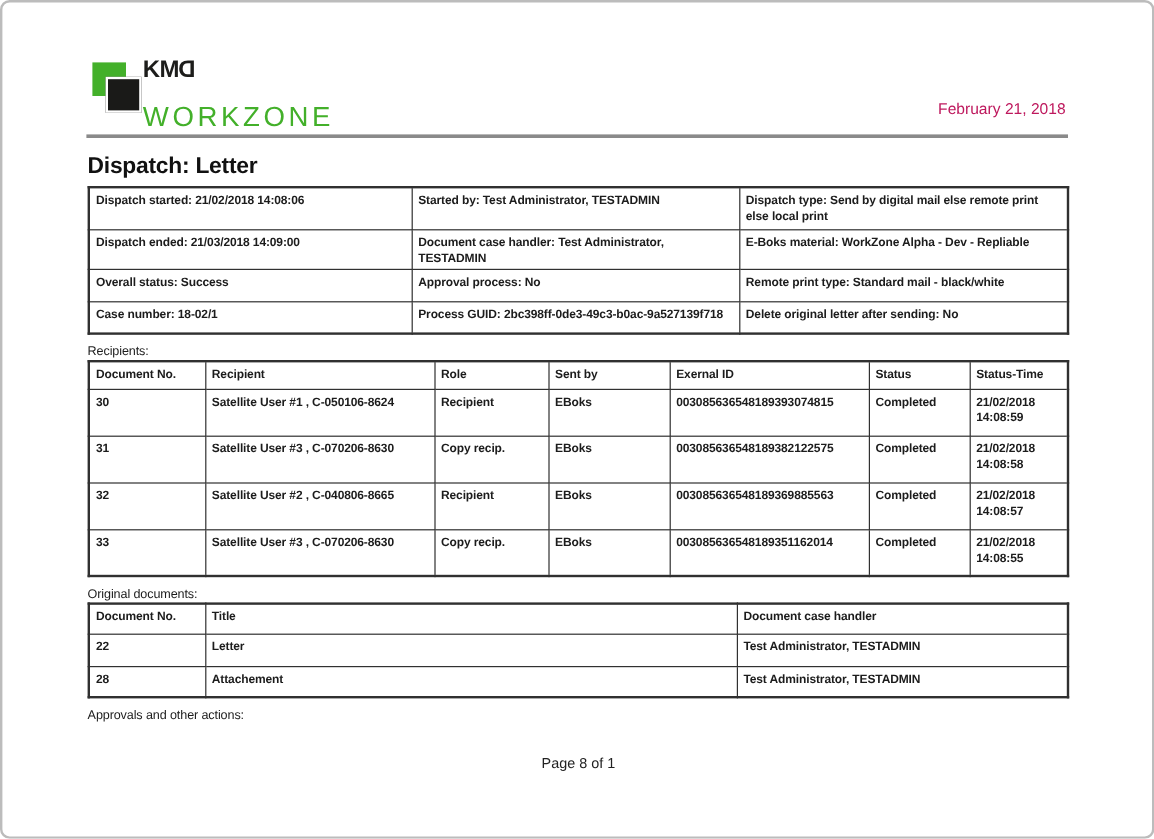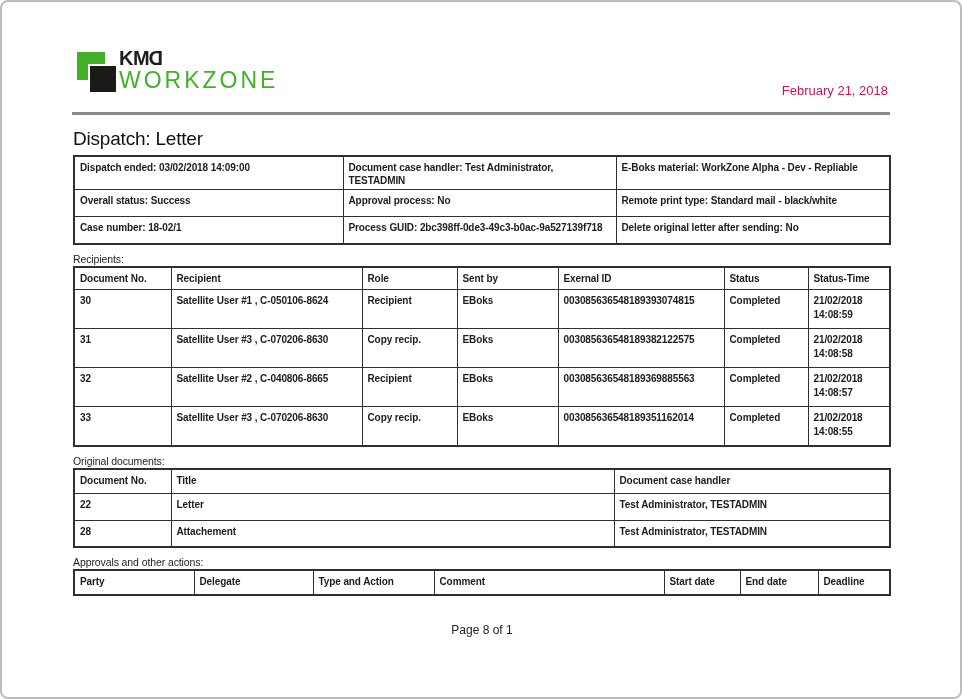--- a/index.html
+++ b/index.html
@@ -24,37 +24,37 @@
     position:absolute; left:86px; top:62px;
     width:30px; height:30px; box-sizing:border-box;
     border:2px solid #ffffff;
   }
   .logo-text { position:absolute; left:117px; top:46px; line-height:1; }
   .logo-kmd {
     font-size:20px; font-weight:800; letter-spacing:-0.5px; color:#1d1d1b;
   }
   .logo-kmd .flip { display:inline-block; transform:scaleX(-1); }
   .logo-workzone {
-    margin-top:1px;
+    margin-top:18px;
     font-size:23px; font-weight:400; letter-spacing:3px;
   }
   .doc-date {
     position:absolute; right:72px; top:81px;
     font-size:13px; font-weight:400; color:#be185d;
   }
   .rule {
     position:absolute; left:70px; right:70px; top:110px;
     height:3px; background:#8a8a8a;
   }
 
   
   .content { position:absolute; left:71px; top:126px; width:818px; }
   .doc-title {
     margin:0 0 5px 0;
-    font-size:19px; font-weight:400; color:#111111;
+    font-size:19px; font-weight:700; color:#111111;
     letter-spacing:-0.2px;
   }
   .section-label {
     margin:8px 0 1px 0;
     font-size:10.5px; font-weight:400; letter-spacing:-0.1px;
   }
 
   table {
     border-collapse:collapse; table-layout:fixed; width:816px;
     border:2px solid #303030;
@@ -94,22 +94,27 @@
 
     <h1 class="doc-title">Dispatch: Letter</h1>
 
     <table>
       <colgroup>
           <col style="width:269px">
           <col style="width:273px">
           <col style="width:274px">
         </colgroup>
       <tbody>
-      <tr class="h27">
-        <td>Dispatch ended: 03/02/2018 14:09:00</td>
+          <tr class="h35">
+        <td>Dispatch started:  21/02/2018 14:08:06</td>
+        <td>Started by: Test Administrator, TESTADMIN</td>
+        <td>Dispatch type: Send by digital mail else remote print else local print</td>
+      </tr>
+      <tr class="h27">
+        <td>Dispatch ended: 21/03/2018 14:09:00</td>
         <td>Document case handler: Test Administrator, TESTADMIN</td>
         <td>E-Boks material: WorkZone Alpha - Dev - Repliable</td>
       </tr>
       <tr class="h27">
         <td>Overall status: Success</td>
         <td>Approval process: No</td>
         <td>Remote print type: Standard mail - black/white</td>
       </tr>
       <tr class="h27">
         <td>Case number: 18-02/1</td>
@@ -199,38 +204,16 @@
       </tr>
       <tr class="h26">
         <td>28</td>
         <td>Attachement</td>
         <td>Test Administrator, TESTADMIN</td>
       </tr>
     </tbody>
       </table>
 
     <div class="section-label">Approvals and other actions:</div>
-    <table>
-      <colgroup>
-        <col style="width:120px">
-          <col style="width:119px">
-          <col style="width:121px">
-          <col style="width:230px">
-        <col style="width:76px">
-          <col style="width:78px">
-          <col style="width:72px">
-      </colgroup>
-      <tbody>
-          <tr class="h25">
-        <th>Party</th>
-        <th>Delegate</th>
-        <th>Type and Action</th>
-        <th>Comment</th>
-        <th>Start date</th>
-        <th>End date</th>
-        <th>Deadline</th>
-      </tr>
-    </tbody>
-      </table>
 
     <div class="footer">Page 8 of 1</div>
   </div>
 </div>
 
 </body></html>

